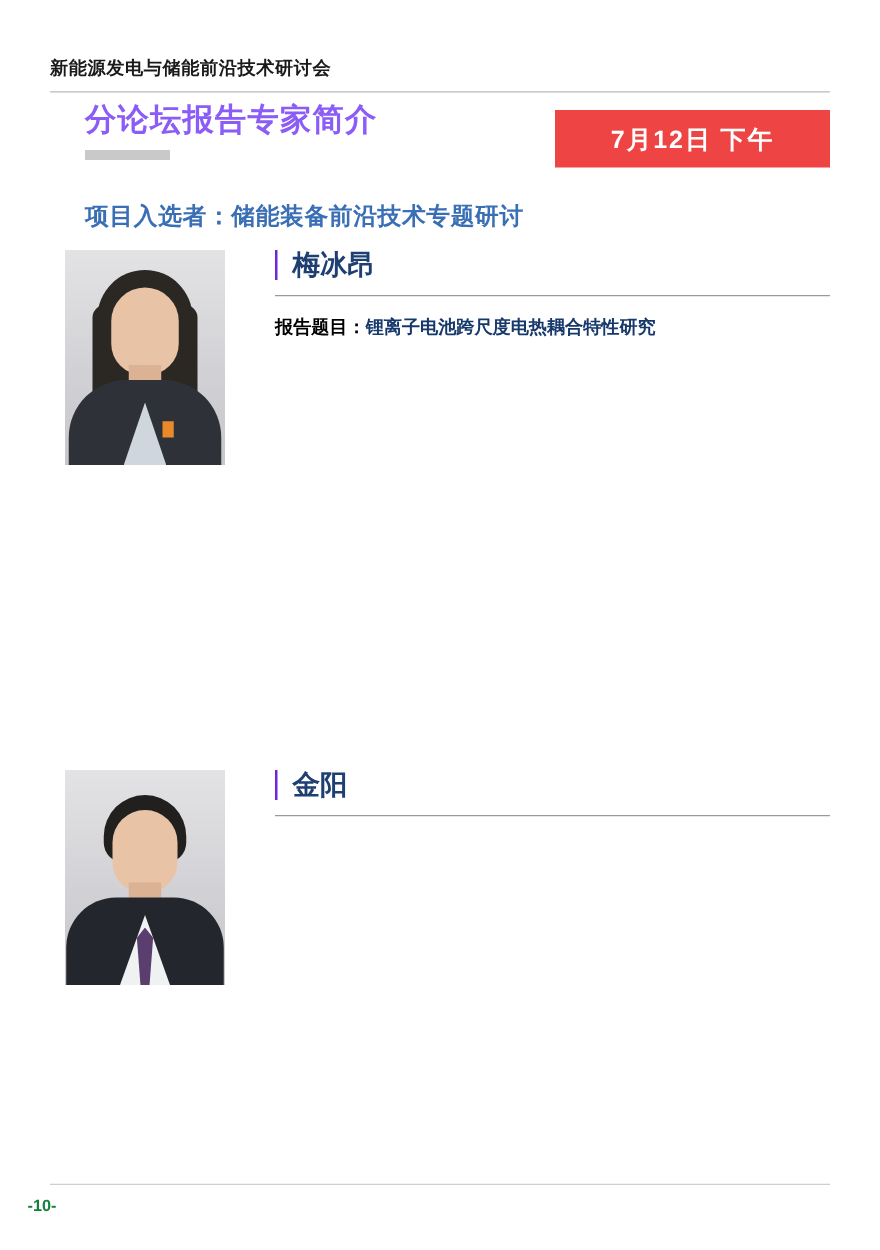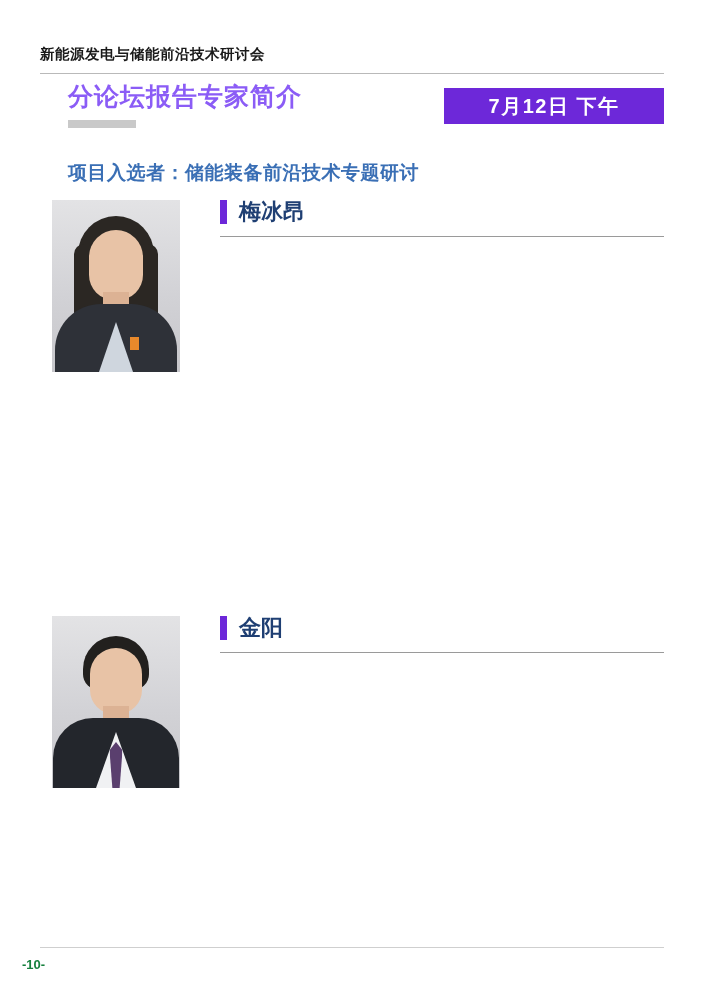--- a/index.html
+++ b/index.html
@@ -64,22 +64,22 @@
     height: 8px;
     background: #c9c9c9;
   }
 
   
   .date-badge {
     position: absolute;
     top: 88px;
     right: 40px;
     width: 220px;
-    height: 36px;
-    background: #6d28d9;
+    height: 46px;
+    background: #ef4444;
     color: #ffffff;
     display: flex;
     align-items: center;
     justify-content: center;
     font-size: 20px;
     font-weight: bold;
     letter-spacing: 1.5px;
   }
 
   
@@ -114,21 +114,21 @@
 
   .speaker-body {
     margin-left: 180px;
     width: 444px;
   }
   .speaker-name {
     display: inline-block;
     font-size: 22px;
     font-weight: bold;
     color: #1f3f73;
-    border-left: 7px solid #6d28d9;
+    border-left: 2px solid #6d28d9;
     padding-left: 12px;
     line-height: 1.1;
     text-align: right;
   }
   .name-rule {
     margin-top: 12px;
     width: 100%;
     height: 1px;
     background: #9a9a9a;
   }
@@ -296,20 +296,23 @@
         <div class="p-neck"></div>
         <div class="p-body">
           <div class="p-shirt"></div>
           <div class="p-badge"></div>
         </div>
       </div>
     </div>
     <div class="speaker-body">
       <div class="speaker-name">梅冰昂</div>
       <div class="name-rule"></div>
+      <div class="talk-title">
+        <span class="label">报告题目：</span><span class="value">锂离子电池跨尺度电热耦合特性研究</span>
+      </div>
     </div>
   </div>
 
   <div class="speaker speaker-2">
     <div class="photo">
       <div class="portrait pt2">
         <div class="p-bg"></div>
         <div class="p-hair"></div>
         <div class="p-face"></div>
         <div class="p-neck"></div>

